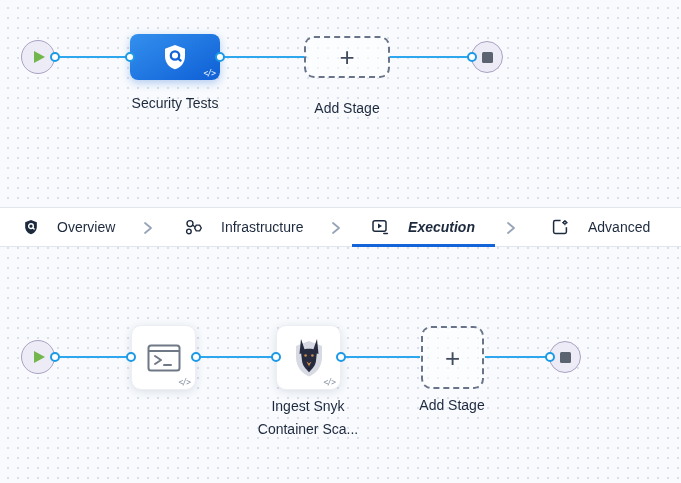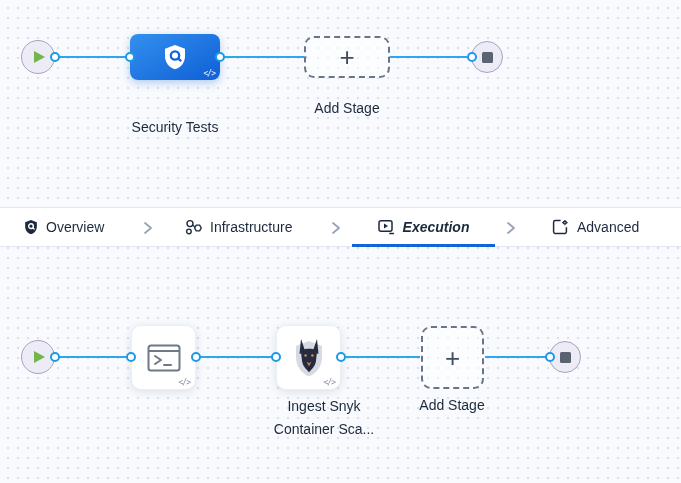--- a/index.html
+++ b/index.html
@@ -47,21 +47,21 @@
     justify-content:center; cursor:pointer; }
   .plus { font-size:26px; font-weight:300; color:#414c5e; line-height:1; }
 
   .node-label { position:absolute; font-size:14px; color:#1d2a3e;
     text-align:center; line-height:23px; }
 
   
   .tabbar { position:absolute; left:0; top:207px; width:681px; height:40px;
     background:#ffffff; border-top:1px solid #e2e6ee; border-bottom:1px solid #e2e6ee; }
   .tab { position:absolute; top:0; height:100%; display:flex; align-items:center;
-    gap:8px; font-size:14px; font-weight:500; color:#1d2a3e; cursor:pointer; }
+    gap:19px; font-size:14px; font-weight:500; color:#1d2a3e; cursor:pointer; }
   .tab.active { font-weight:600;font-style:italic; }
   .tab-chevron { position:absolute; top:13px; }
   .active-underline { position:absolute; left:352px; bottom:-1px; width:143px;
     height:3px; background:#1464d9; }
 </style>
 </head>
 <body>
 
 <div class="canvas">
 
@@ -88,21 +88,21 @@
 
   <div class="round-node" style="left:471px;top:41px;width:32px;height:32px">
     <div class="stop-sq"></div>
   </div>
 
   <div class="dot" style="left:50px;top:52px"></div>
   <div class="dot" style="left:125px;top:52px"></div>
   <div class="dot" style="left:215px;top:52px"></div>
   <div class="dot" style="left:467px;top:52px"></div>
 
-  <div class="node-label" style="left:95px;top:116px;width:160px">Security Tests</div>
+  <div class="node-label" style="left:95px;top:92px;width:160px">Security Tests</div>
   <div class="node-label" style="left:287px;top:97px;width:120px">Add Stage</div>
 
   <div class="tabbar">
 
     <div class="tab" style="left:24px">
       <svg width="14" height="16" viewBox="0 0 24 26">
         <path d="M12 1 L22 4.8 V12 C22 19 17.6 23.6 12 25.3 C6.4 23.6 2 19 2 12 V4.8 Z" fill="#1d2a3e"></path>
         <circle cx="12" cy="11.5" r="4" fill="none" stroke="#ffffff" stroke-width="2.4"></circle>
         <path d="M15.2 14.6 L17.4 16.6" stroke="#ffffff" stroke-width="2.4" stroke-linecap="round"></path>
       </svg>
@@ -193,16 +193,16 @@
     <div class="stop-sq"></div>
   </div>
 
   <div class="dot" style="left:50px;top:352px"></div>
   <div class="dot" style="left:126px;top:352px"></div>
   <div class="dot" style="left:191px;top:352px"></div>
   <div class="dot" style="left:271px;top:352px"></div>
   <div class="dot" style="left:336px;top:352px"></div>
   <div class="dot" style="left:545px;top:352px"></div>
 
-  <div class="node-label" style="left:268px;top:395px;width:112px">Ingest Snyk Container Sca...</div>
+  <div class="node-label" style="left:252px;top:395px;width:112px">Ingest Snyk Container Sca...</div>
   <div class="node-label" style="left:392px;top:394px;width:120px">Add Stage</div>
 
 </div>
 
 </body></html>

